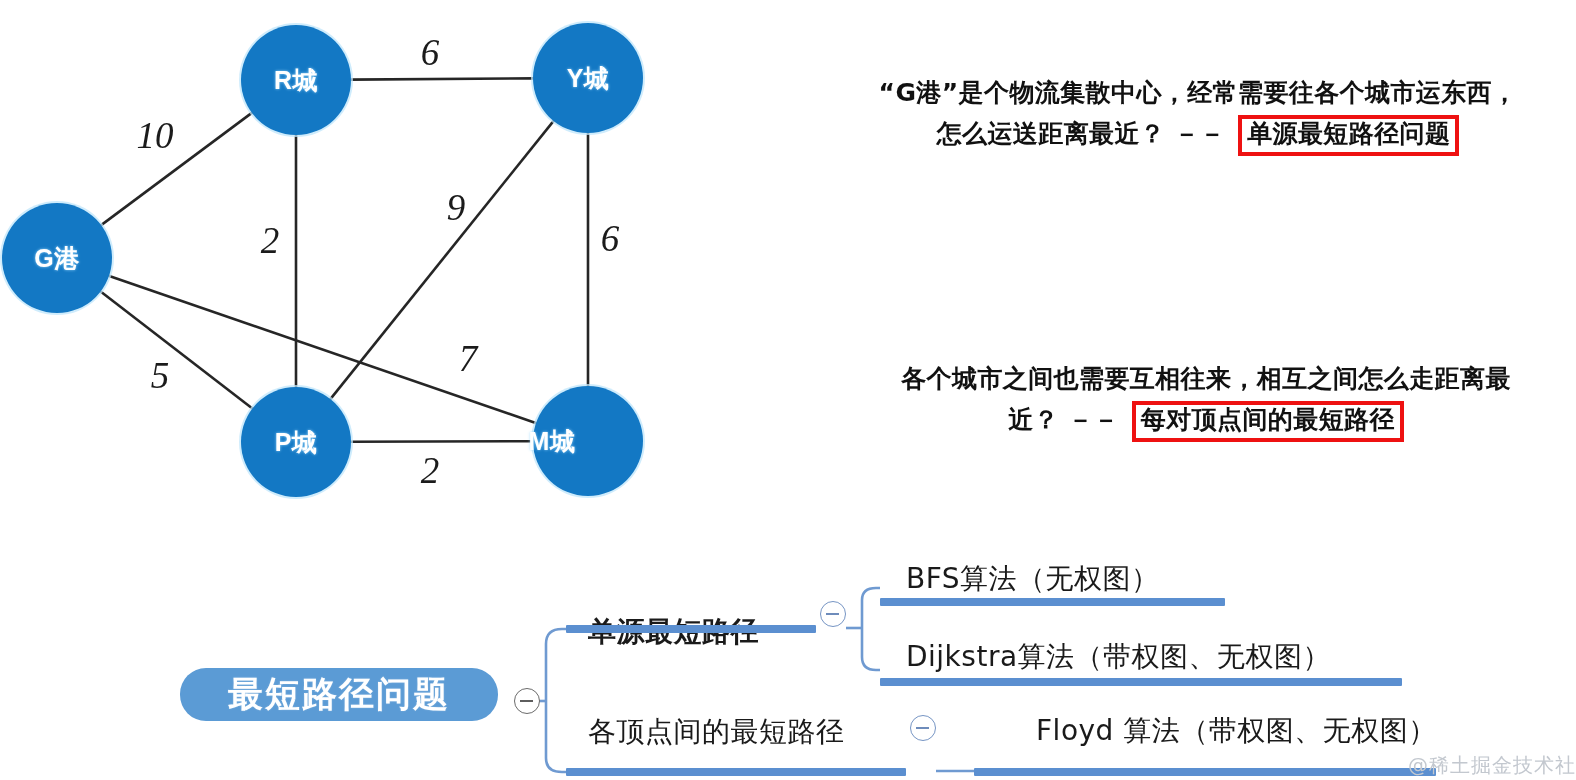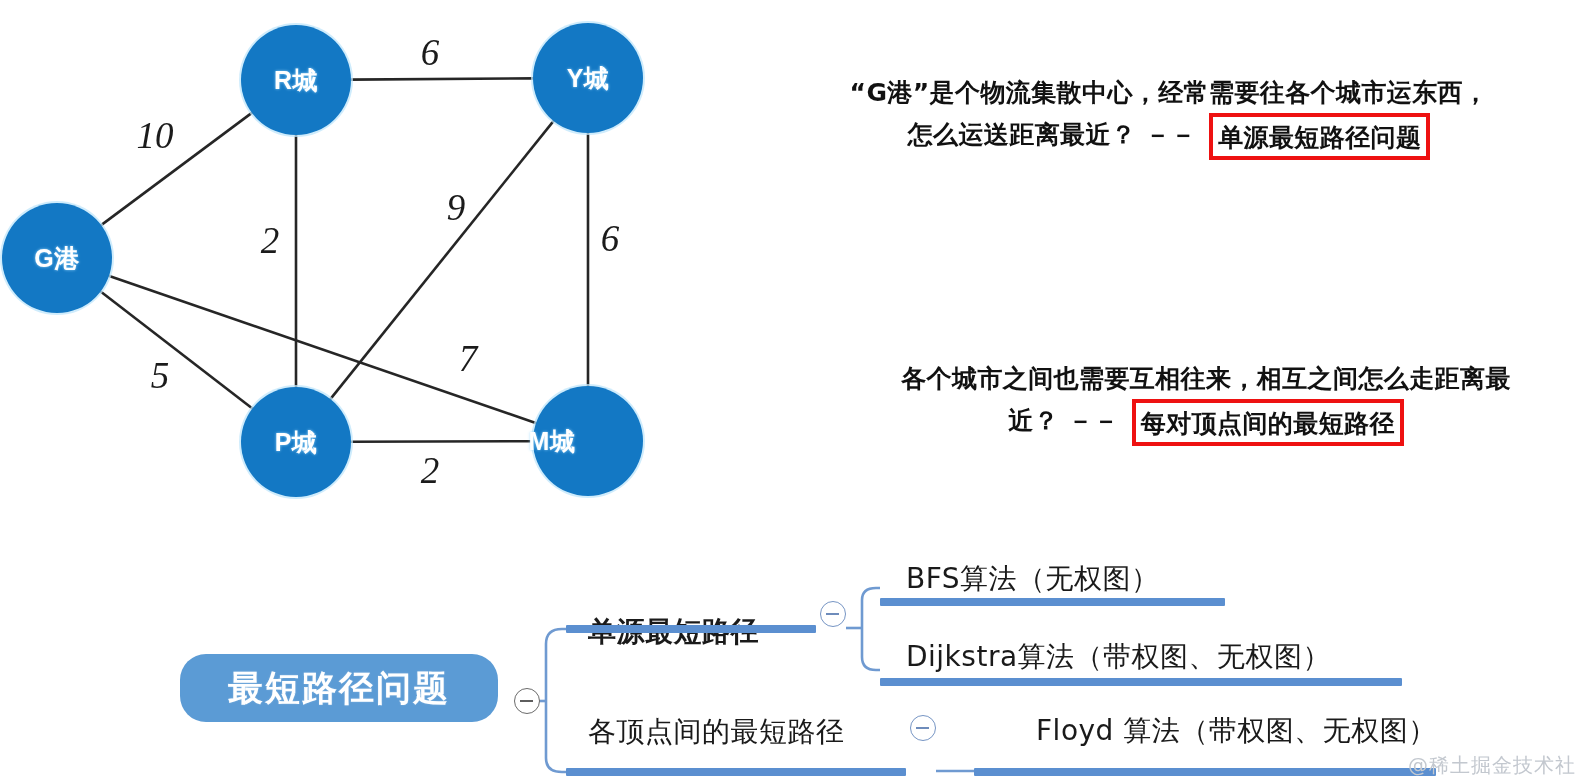--- a/index.html
+++ b/index.html
@@ -62,21 +62,21 @@
     font-family: "DejaVu Sans", "Liberation Sans", sans-serif;
     font-size: 25px;
     font-weight: 700;
     line-height: 1.65;
     letter-spacing: 0.4px;
   }
   .desc-line { display: block; white-space: nowrap; }
   .hl-box {
     display: inline-block;
     border: 4px solid #ee1111;
-    padding: 7px 5px 3px 5px;
+    padding: 1px 5px 3px 5px;
     line-height: 1.15;
     vertical-align: middle;
     margin-left: 13px;
   }
 
   
   .mm-root {
     position: absolute;
     background: #5b9bd5;
     border-radius: 26px;
@@ -171,21 +171,21 @@
       <div class="edge-weight" style="left: 155px; top: 135px;">10</div>
       <div class="edge-weight" style="left: 430px; top: 52px;">6</div>
       <div class="edge-weight" style="left: 270px; top: 240px;">2</div>
       <div class="edge-weight" style="left: 456px; top: 207px;">9</div>
       <div class="edge-weight" style="left: 610px; top: 238px;">6</div>
       <div class="edge-weight" style="left: 160px; top: 375px;">5</div>
       <div class="edge-weight" style="left: 468px; top: 358px;">7</div>
       <div class="edge-weight" style="left: 430px; top: 470px;">2</div>
     </div>
 
-  <div class="desc-block" style="left:799px; top:72px; width:740px;">
+  <div class="desc-block" style="left:828px; top:72px; width:740px;">
     <span class="desc-line">“G港”是个物流集散中心，经常需要往各个城市运东西，</span>
     <span class="desc-line">
       <span>怎么运送距离最近？ －－</span><span class="hl-box">单源最短路径问题</span>
     </span>
   </div>
 
   <div class="desc-block" style="left:836px; top:358px; width:740px;">
     <span class="desc-line">各个城市之间也需要互相往来，相互之间怎么走距离最</span>
     <span class="desc-line">
       <span>近？ －－</span><span class="hl-box">每对顶点间的最短路径</span>
@@ -201,21 +201,21 @@
     <path d="M 546 758 Q 546 772 562 772 L 566 772" stroke="#6f9ad1" stroke-width="2.6" fill="none"></path>
 
     <path d="M 846 628 L 862 628" stroke="#6f9ad1" stroke-width="2.6" fill="none"></path>
     <path d="M 862 600 Q 862 628 862 628 Q 862 657 862 657" stroke="#6f9ad1" stroke-width="2.6" fill="none"></path>
     <path d="M 862 600 Q 862 588 876 588 L 880 588" stroke="#6f9ad1" stroke-width="2.6" fill="none"></path>
     <path d="M 862 657 Q 862 670 876 670 L 880 670" stroke="#6f9ad1" stroke-width="2.6" fill="none"></path>
 
     <path d="M 936 771 L 974 771" stroke="#6f9ad1" stroke-width="2.6" fill="none"></path>
   </svg>
 
-  <div class="mm-root" style="left:180px; top:654px; width:318px; height:68px;text-align:right;">
+  <div class="mm-root" style="left:180px; top:668px; width:318px; height:53px;text-align:right;">
     <span>最短路径问题</span>
   </div>
 
   <div class="mm-toggle dark" style="left:514px; top:688px;"></div>
 
   <div class="mm-label" style="left:588px; top:613px;font-weight:bold;">单源最短路径</div>
   <div class="mm-bar" style="left:566px; top:625px; width:250px;"></div>
   <div class="mm-toggle" style="left:820px; top:601px;"></div>
 
   <div class="mm-label" style="left:588px; top:713px;text-align:right;">各顶点间的最短路径</div>

